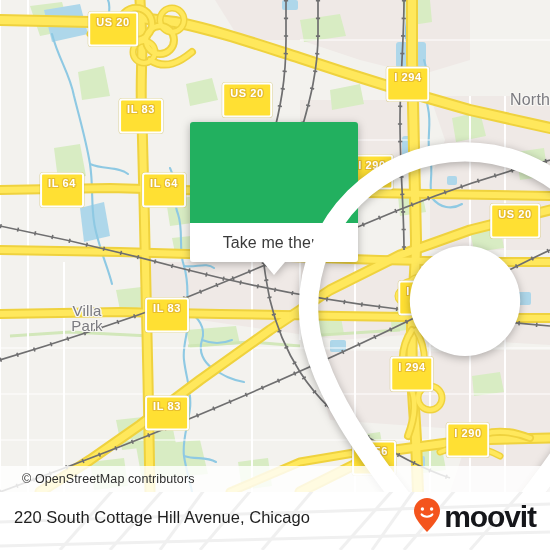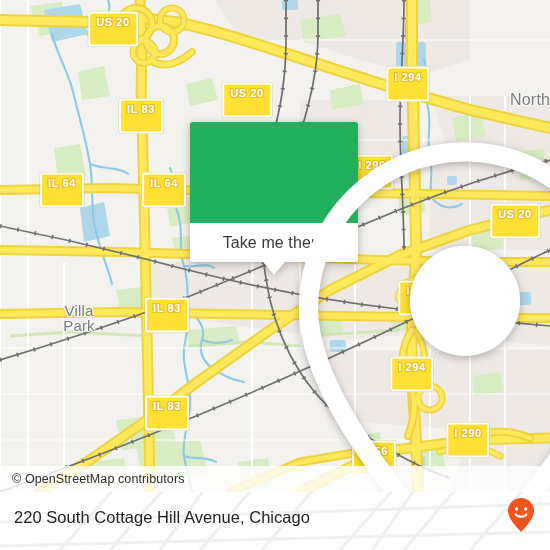--- a/index.html
+++ b/index.html
@@ -56,21 +56,21 @@
   }
 
   
   .attribution{
     position:absolute; left:0; bottom:0; width:550px; height:26px;
     background:rgba(255,255,255,.82);
     display:flex; align-items:center;
   }
   .attribution span{
     font-family:"Liberation Sans", sans-serif;
-    font-size:12.5px; color:#2d2d2d; padding-left:12px; letter-spacing:.1px;
+    font-size:12.5px; color:#2d2d2d; padding-left:22px; letter-spacing:.1px;
   }
 
   
   .popup{
     position:absolute; left:190px; top:122px; width:168px;
     filter:drop-shadow(0 2px 4px rgba(0,0,0,.28));
   }
   .popup-head{
     height:101px;
     background:#22b05f;
@@ -311,21 +311,21 @@
           <path d="M0,360 C60,342 120,322 180,300 C240,276 300,250 360,226 C420,200 480,178 550,160"></path>
           <path d="M0,226 C60,238 120,252 180,268 C250,286 320,300 390,308 C450,316 500,322 550,326"></path>
           <path d="M0,492 C60,470 140,440 220,406 C300,372 380,336 450,300 C490,280 520,264 550,250"></path>
           <path d="M286,0 L286,40 C286,80 280,110 272,140 C264,174 262,200 262,230 C262,260 266,280 270,300 C276,326 286,350 300,372 C318,400 340,420 366,436 C396,454 420,468 450,478"></path>
           <path d="M318,0 L318,34 C318,70 310,100 302,128 C294,158 290,186 290,214"></path>
           <path d="M404,0 C404,40 400,80 400,120 C400,170 404,210 404,250"></path>
         </g>
       </g>
     </svg>
 
-    <div class="place-label" style="left:48px; top:303px; width:62px;">Villa
+    <div class="place-label" style="left:56px; top:303px; width:62px;">Villa
 Park</div>
     <div class="place-label" style="left:510px; top:92px; width:60px; text-align:left; font-size:16px;">North</div>
 
     <div class="shield" style="left:113px; top:29px;">US 20</div>
     <div class="shield" style="left:247px; top:100px;">US 20</div>
     <div class="shield" style="left:141px; top:116px;">IL 83</div>
     <div class="shield" style="left:408px; top:84px;">I 294</div>
     <div class="shield" style="left:372px; top:172px;">I 290</div>
     <div class="shield" style="left:62px;  top:190px;">IL 64</div>
     <div class="shield" style="left:164px; top:190px;">IL 64</div>
@@ -379,16 +379,17 @@
 
     <div class="logo">
       <span>
         <svg width="30" height="36" viewBox="0 0 30 36">
           <path d="M15 1 C7.8 1 2 6.8 2 14 C2 20.4 8 27.6 15 35 C22 27.6 28 20.4 28 14 C28 6.8 22.2 1 15 1 Z" fill="#f4541d"></path>
           <circle cx="10.4" cy="12" r="1.7" fill="#ffffff"></circle>
           <circle cx="19.6" cy="12" r="1.7" fill="#ffffff"></circle>
           <path d="M9.6 17.4 C11.6 20.4 18.4 20.4 20.4 17.4" stroke="#ffffff" stroke-width="2" fill="none" stroke-linecap="round"></path>
         </svg>
       </span>
+      <span class="wordmark">moovit</span>
     </div>
   </div>
 
 </div>
 
 </body></html>

